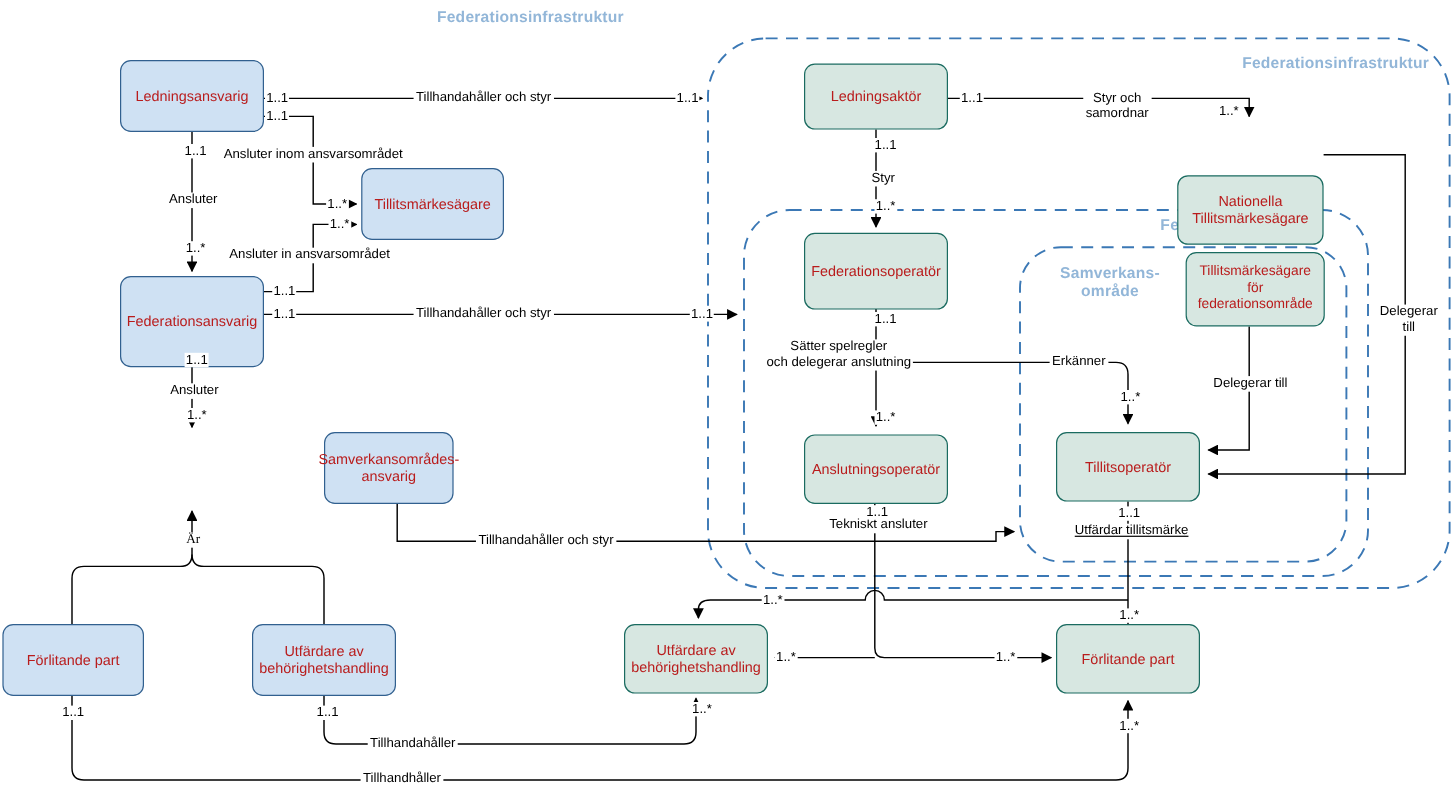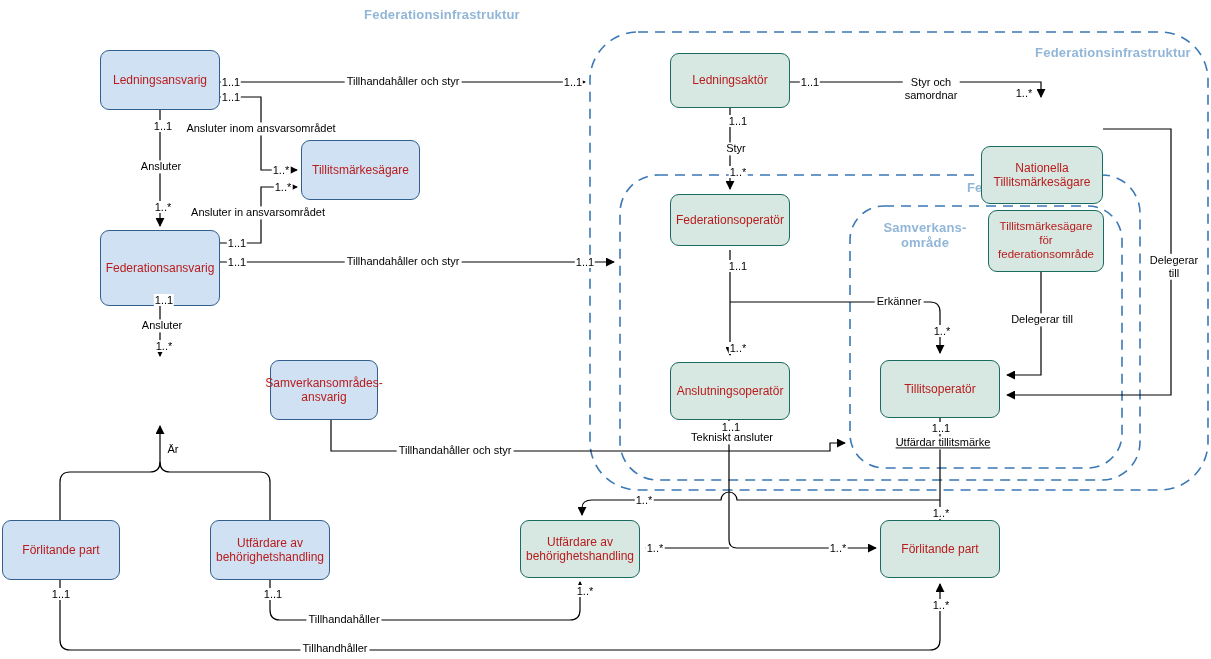--- a/index.html
+++ b/index.html
@@ -70,41 +70,43 @@
   <div class="node blue" style="left:301px;top:140px;width:119px;height:60px;">Tillitsmärkesägare</div>
   <div class="node blue" style="left:100px;top:230px;width:120px;height:76px;text-align:center;">Federationsansvarig</div>
   <div class="node blue" style="left:270px;top:360px;width:108px;height:60px;">Samverkansområdes-
 ansvarig</div>
   <div class="node blue" style="left:2px;top:520px;width:118px;height:60px;">Förlitande part</div>
   <div class="node blue" style="left:210px;top:520px;width:120px;height:60px;">Utfärdare av
 behörighetshandling</div>
   <div class="node green" style="left:670px;top:53px;width:120px;height:55px;">Ledningsaktör</div>
   <div class="node green" style="left:981px;top:102px;width:122px;height:58px;margin-top:44px;">Nationella
 Tillitsmärkesägare</div>
-  <div class="node green" style="left:670px;top:194px;width:120px;height:52px;">Federationsoperatör</div>
+  <div class="node green" style="left:670px;top:194px;width:120px;height:64px;">Federationsoperatör</div>
   <div class="node green" style="left:988px;top:210px;width:116px;height:62px;font-size:11.5px;">Tillitsmärkesägare
 för
 federationsområde</div>
   <div class="node green" style="left:880px;top:360px;width:120px;height:58px;">Tillitsoperatör</div>
   <div class="node green" style="left:670px;top:362px;width:120px;height:58px;">Anslutningsoperatör</div>
   <div class="node green" style="left:520px;top:520px;width:120px;height:58px;">Utfärdare av
 behörighetshandling</div>
   <div class="node green" style="left:880px;top:520px;width:120px;height:58px;">Förlitande part</div>
 
   <div class="elbl" style="left:403px;top:82px;">Tillhandahåller och styr</div>
   <div class="elbl" style="left:261px;top:129px;">Ansluter inom ansvarsområdet</div>
   <div class="elbl" style="left:258px;top:213px;">Ansluter in ansvarsområdet</div>
   <div class="elbl" style="left:161px;top:167px;">Ansluter</div>
   <div class="elbl" style="left:162px;top:326px;">Ansluter</div>
-  <div class="elbl" style="left:173px;top:450px;">Är</div>
+  <div class="elbl" style="left:161px;top:450px;font-family:Liberation Serif, serif;">Är</div>
   <div class="elbl" style="left:403px;top:262px;">Tillhandahåller och styr</div>
   <div class="elbl" style="left:455px;top:451px;">Tillhandahåller och styr</div>
   <div class="elbl" style="left:931px;top:89px;">Styr och
 samordnar</div>
   <div class="elbl" style="left:736px;top:149px;">Styr</div>
+  <div class="elbl" style="left:699px;top:296px;">Sätter spelregler
+och delegerar anslutning</div>
   <div class="elbl" style="left:899px;top:302px;">Erkänner</div>
   <div class="elbl" style="left:1174px;top:267px;">Delegerar till</div>
   <div class="elbl" style="left:1042px;top:320px;">Delegerar till</div>
   <div class="elbl" style="left:732px;top:438px;">Tekniskt ansluter</div>
   <div class="elbl" style="left:943px;top:443px;text-decoration:underline;">Utfärdar tillitsmärke</div>
   <div class="elbl" style="left:344px;top:620px;">Tillhandahåller</div>
   <div class="elbl" style="left:335px;top:649px;">Tillhandhåller</div>
 
   <div class="mult" style="left:231px;top:82px;">1..1</div>
   <div class="mult" style="left:573px;top:82px;">1..1</div>

